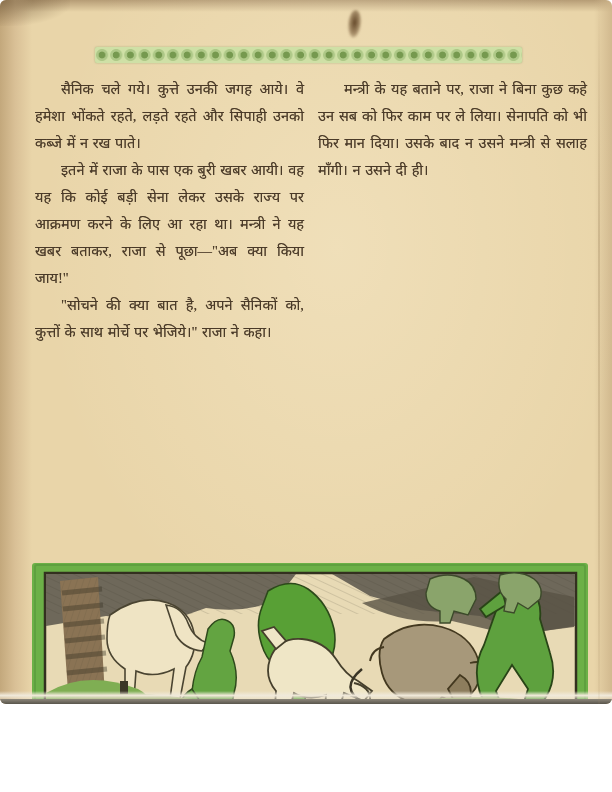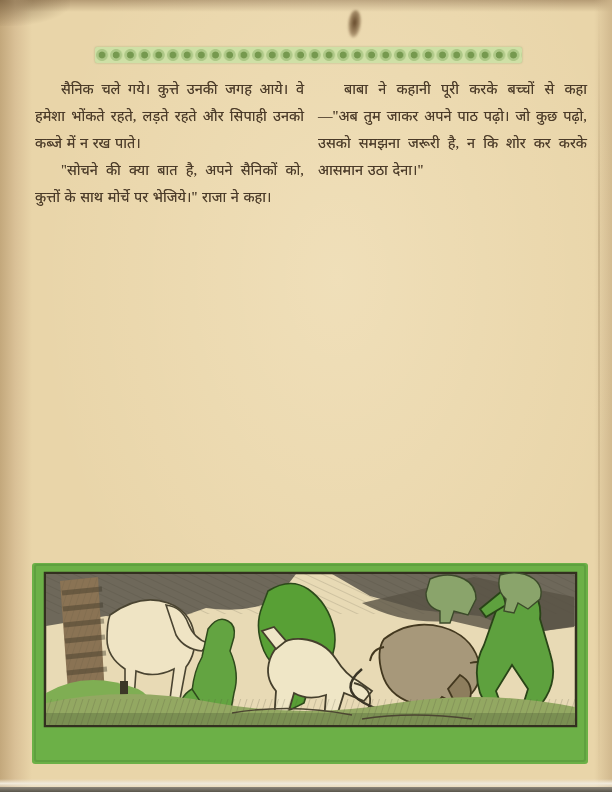--- a/index.html
+++ b/index.html
@@ -1,26 +1,27 @@
 <!DOCTYPE html>
 <html><head>
 <meta charset="utf-8">
 <style>
   html,body{margin:0;padding:0;}
   .page{
     position:relative;
-    width:612px;height:792px;
+    width:612px;height:704px;
     overflow:hidden;
     font-family:"Liberation Serif","DejaVu Serif",serif;
     background:
       radial-gradient(ellipse at 55% 35%, rgba(255,246,222,.30), rgba(255,246,222,0) 62%),
       linear-gradient(90deg, #c3a87c 0px, #d9c096 15px, rgba(217,192,150,0) 32px),
       linear-gradient(270deg, rgba(205,180,138,.85) 0px, rgba(205,180,138,0) 18px),
       linear-gradient(180deg, rgba(176,150,112,.9) 0px, rgba(176,150,112,0) 12px),
       #e9d5a9;
+    border-radius: 6px;
   }
   .corner-shadow{
     position:absolute;left:0;top:0;width:70px;height:26px;
     background:radial-gradient(ellipse at 0 0, rgba(105,80,50,.65), rgba(105,80,50,0) 75%);
   }
   .bottom-light-strip{
     position:absolute;left:0;bottom:5px;width:612px;height:8px;
     background:linear-gradient(180deg, rgba(246,240,226,0), #f0e9da 55%, rgba(240,233,218,.4));
   }
   .bottom-dark-edge{
@@ -73,24 +74,25 @@
 
 <div class="page">
 
   <div class="corner-shadow"></div>
   <div class="ink-smudge"></div>
   <div class="ornament"></div>
 
   <div class="columns">
     <div class="col">
       <p class="para">सैनिक चले गये। कुत्ते उनकी जगह आये। वे हमेशा भोंकते रहते, लड़ते रहते और सिपाही उनको कब्जे में न रख पाते।</p>
+      <p class="para">इतने में राजा के पास एक बुरी खबर आयी। वह यह कि कोई बड़ी सेना लेकर उसके राज्य पर आक्रमण करने के लिए आ रहा था। मन्त्री ने यह खबर बताकर, राजा से पूछा—"अब क्या किया जाय!"</p>
       <p class="para">"सोचने की क्या बात है, अपने सैनिकों को, कुत्तों के साथ मोर्चे पर भेजिये।" राजा ने कहा।</p>
     </div>
     <div class="col">
-      <p class="para">बाबा ने कहानी पूरी करके बच्चों से कहा—"अब तुम जाकर अपने पाठ पढ़ो। जो कुछ पढ़ो, उसको समझना जरूरी है, न कि शोर कर करके आसमान उठा देना।"</p>
+      <p class="para">मन्त्री के यह बताने पर, राजा ने बिना कुछ कहे उन सब को फिर काम पर ले लिया। सेनापति को भी फिर मान दिया। उसके बाद न उसने मन्त्री से सलाह माँगी। न उसने दी ही।</p>
     </div>
   </div>
 
   <div class="illus">
     <svg width="556" height="201" viewBox="0 0 556 201" xmlns="http://www.w3.org/2000/svg">
       <defs>
         <pattern id="hatch" width="6" height="6" patternUnits="userSpaceOnUse" patternTransform="rotate(18)">
           <rect width="6" height="6" fill="none"></rect>
           <line x1="0" y1="0" x2="0" y2="6" stroke="#4c4632" stroke-width="1.1" opacity="0.55"></line>
         </pattern>

